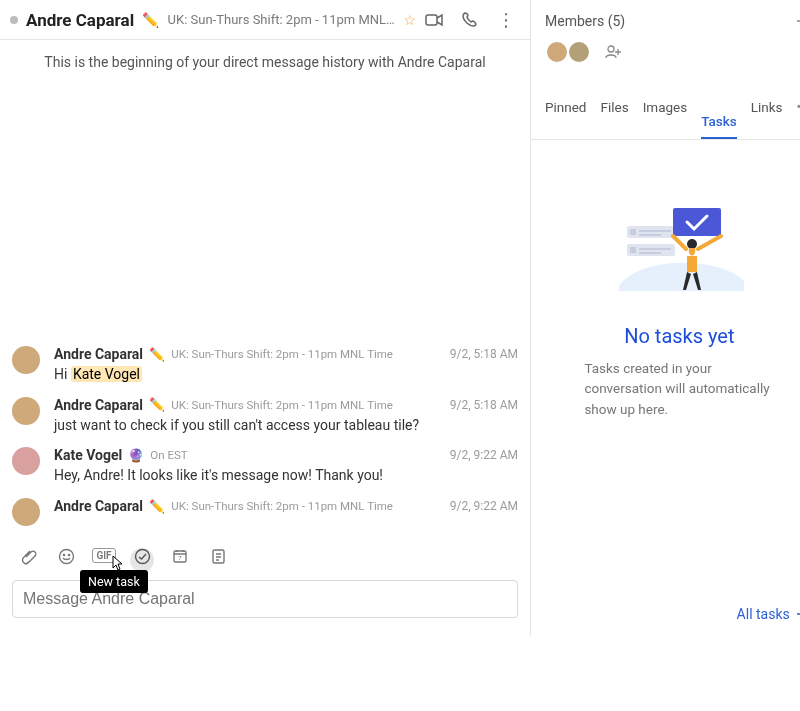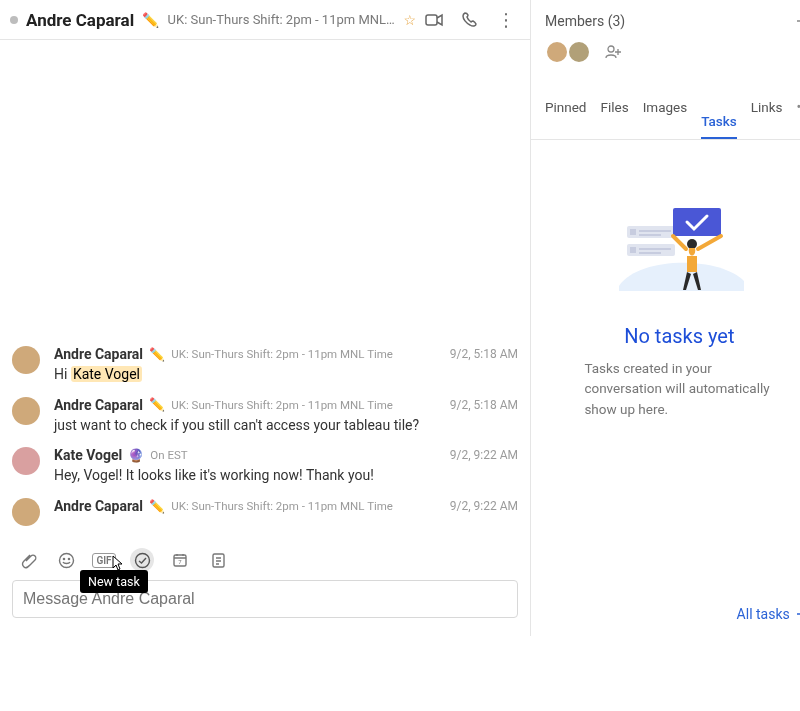--- a/index.html
+++ b/index.html
@@ -29,21 +29,21 @@
   .sender { font-weight: 700; font-size: 14px; color: #333; }
   .badge-emoji { font-size: 13px; }
   .sender-status { font-size: 11.5px; color: #9b9b9b; flex: 1; white-space: nowrap; overflow: hidden; text-overflow: ellipsis; }
   .msg-time { font-size: 12px; color: #9b9b9b; margin-left: auto; padding-left: 8px; }
   .msg-body { font-size: 14px; color: #333; margin-top: 3px; line-height: 1.4; }
   mark.mention { background: #ffe7b5; border-radius: 3px; padding: 0 2px; }
 
   
   .composer-wrap { padding: 0 12px 18px 12px; position: relative; }
   .composer-icons { display: flex; gap: 14px; padding: 6px 4px 8px 4px; align-items: center; }
-  .c-icon { width: 24px; height: 24px; display:inline-flex; align-items:center; justify-content:center; color:#777; border-radius:50%; cursor: pointer; }
+  .c-icon { width: 24px; height: 24px; display:inline-flex; align-items:flex-start; justify-content:center; color:#777; border-radius:50%; cursor: pointer; }
   .c-icon.active { background:#e6e6e6; color:#555; }
   .c-icon svg { stroke: currentColor; fill:none; stroke-width:1.4; }
   .gif { font-size:10px; font-weight:600; border:1px solid #999; border-radius:3px; padding:1px 3px; color:#777; }
   .composer-input { width: 100%; border: 1px solid #d8d8d8; border-radius: 4px; padding: 9px 10px; font-size: 16px; color: #888; }
   .tooltip { position: absolute; background: #000000; color: #fff; font-size: 12.5px; padding: 4px 8px; border-radius: 3px; top: 28px; left: 80px; white-space: nowrap; }
   .cursor { position:absolute; width:18px; height:18px; left:108px; top:12px; pointer-events:none;}
   .cursor svg { fill:#fff; stroke:#000; stroke-width:1;}
 
   
   .side-head { display:flex; align-items:center; justify-content:space-between; padding: 10px 14px 6px 14px; height: 38px; }
@@ -90,20 +90,21 @@
         </span>
         <span class="icon-btn">
           <svg width="16" height="16" viewBox="0 0 16 16">
               <path d="M3 1 C3 1 5 1 6 3 C6 4 5 5 5 5 C5 5 6 8 9 10 C9 10 10 9 11 9 C13 10 14 12 14 12 C14 14 11 15 8 13 C4 11 1 7 1 4 C1 2 3 1 3 1 Z"></path>
             </svg>
         </span>
         <span class="icon-btn" style="font-size:18px;">⋮</span>
       </div>
     </div>
 
+    <div class="history-banner">This is the beginning of your direct message history with Andre Caparal</div>
 
     <div class="msgs">
 
       <div class="msg">
         <span class="avatar"></span>
         <div>
           <div class="msg-head">
             <span class="sender">Andre Caparal</span>
             <span class="badge-emoji">✏️</span>
             <span class="sender-status">UK: Sun-Thurs Shift: 2pm - 11pm MNL Time</span>
@@ -130,21 +131,21 @@
 
       <div class="msg">
         <span class="avatar kv"></span>
         <div>
           <div class="msg-head">
             <span class="sender">Kate Vogel</span>
             <span class="badge-emoji">🔮</span>
             <span class="sender-status">On EST</span>
             <span class="msg-time">9/2, 9:22 AM</span>
           </div>
-          <div class="msg-body">Hey, Vogel! It looks like it's working now! Thank you!</div>
+          <div class="msg-body">Hey, Andre! It looks like it's message now! Thank you!</div>
         </div>
       </div>
 
       <div class="msg">
         <span class="avatar"></span>
         <div>
           <div class="msg-head">
             <span class="sender">Andre Caparal</span>
             <span class="badge-emoji">✏️</span>
             <span class="sender-status">UK: Sun-Thurs Shift: 2pm - 11pm MNL Time</span>
@@ -197,21 +198,21 @@
             </svg>
         </div>
         <div class="tooltip">New task</div>
       </div>
       <input class="composer-input" placeholder="Message Andre Caparal" style="">
     </div>
   </div>
 
   <div class="side">
     <div class="side-head">
-      <span class="side-title">Members (3)</span>
+      <span class="side-title">Members (5)</span>
       <span class="icon-btn collapse-icon">
         <svg width="18" height="16" viewBox="0 0 18 16">
             <path d="M2 8 H13 M9 4 L13 8 L9 12 M16 2 V14"></path>
           </svg>
       </span>
     </div>
     <div class="side-members">
       <span class="mini-av first"></span>
       <span class="mini-av second"></span>
       <span class="add-member">

